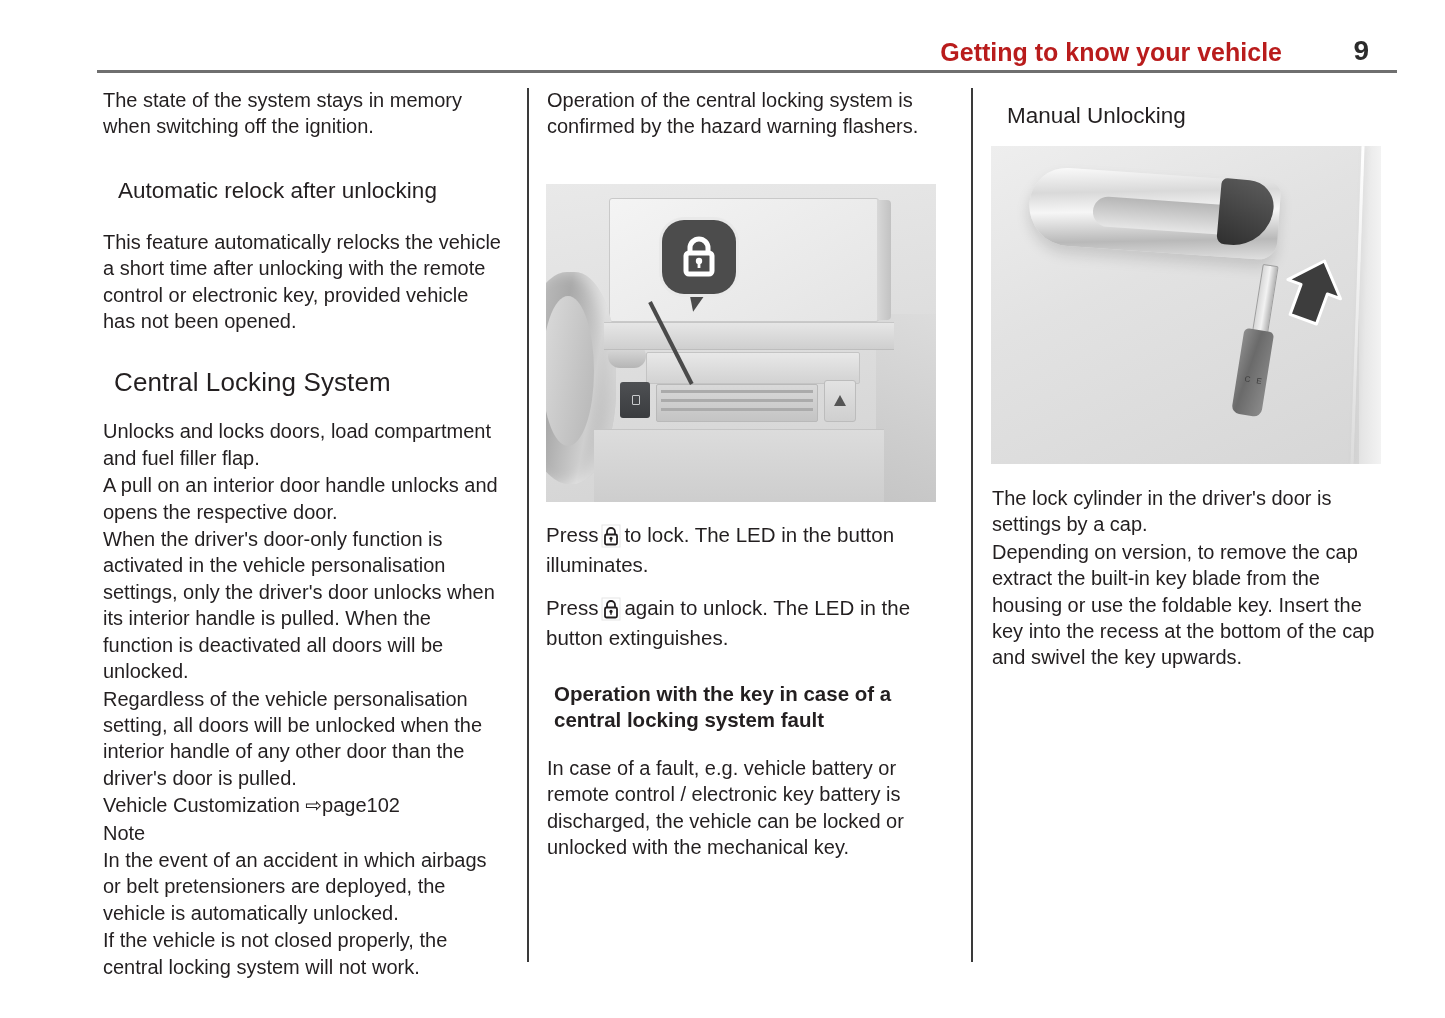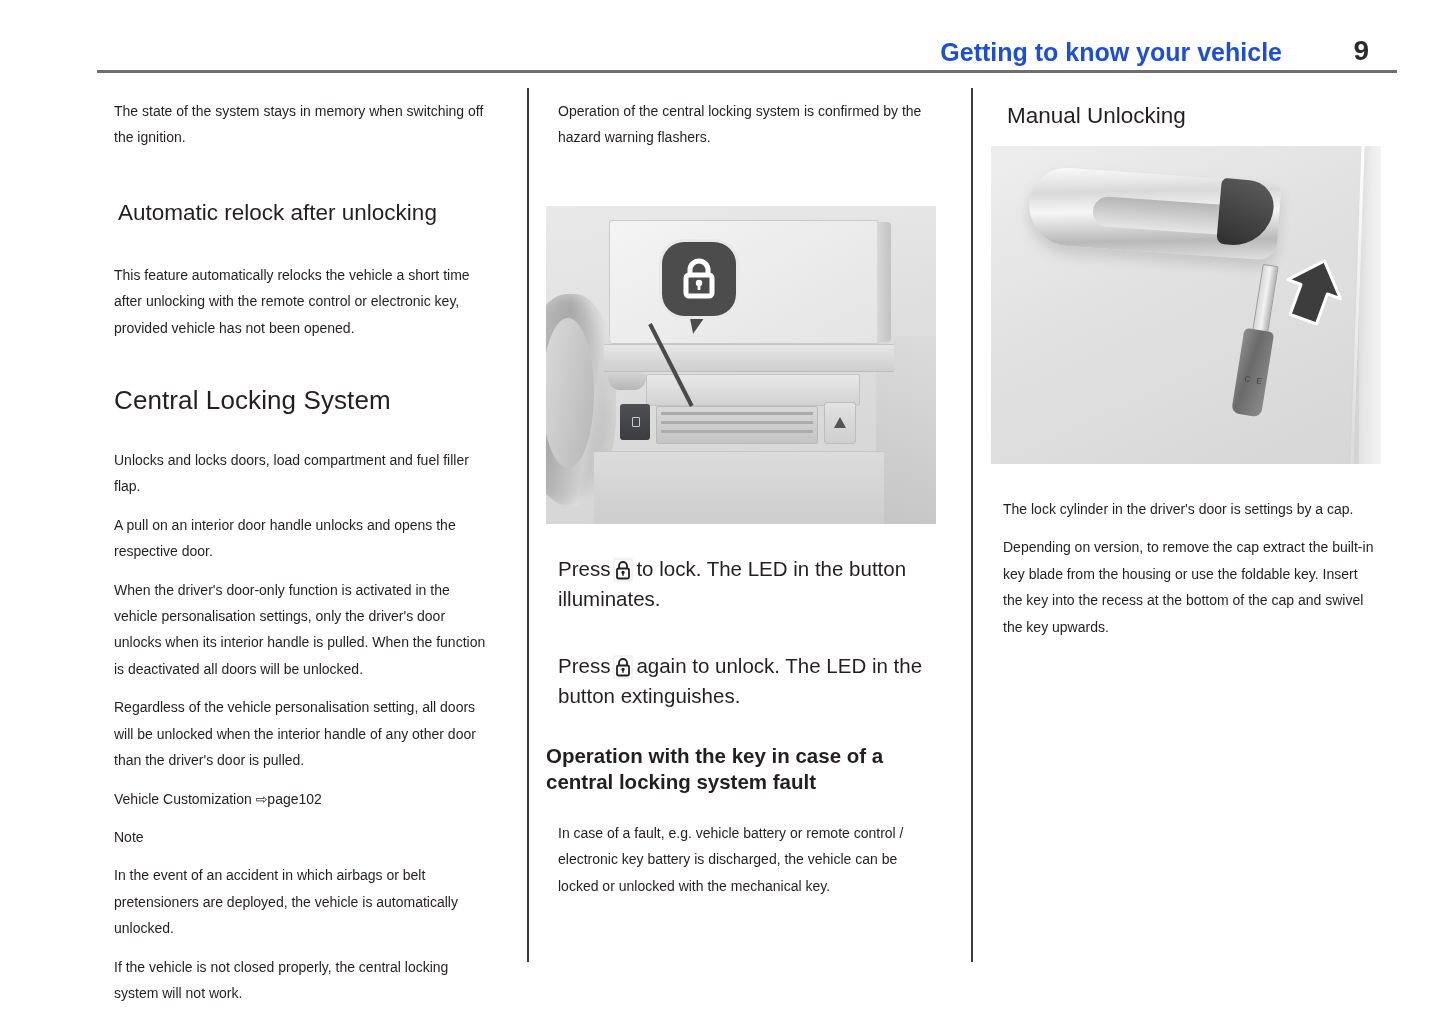--- a/index.html
+++ b/index.html
@@ -13,21 +13,21 @@
     -webkit-font-smoothing:antialiased;
   }
   .page{position:absolute;inset:0;}
 
   
   .header{
     position:absolute;left:97px;top:38px;width:1300px;height:34px;
   }
   .header-title{
     position:absolute;right:115px;top:0;
-    font-size:25px;font-weight:bold;color:#1d4ed8;
+    font-size:25px;font-weight:bold;color:#b91c1c;
     letter-spacing:0px;white-space:nowrap;
   }
   .header-pageno{
     position:absolute;right:28px;top:-3px;
     font-size:28px;font-weight:bold;color:#2b2b2b;
   }
   .header-rule{
     position:absolute;left:97px;top:70px;width:1300px;height:3px;
     background:#6f6f6f;
   }
@@ -37,22 +37,22 @@
   .col-sep.s1{left:527px;}
   .col-sep.s2{left:971px;}
 
   
   .col{position:absolute;top:86px;width:400px;}
   .col1{left:102px;}
   .col2{left:546px;}
   .col3{left:991px;}
 
   p.body{
-    margin:12px;
-    font-size:14px;
+    margin:1px;
+    font-size:20px;
     line-height:26.4px;
     color:#231f20;
   }
   p.body + p.body{margin-top:0;}
   .gap-sm{height:13px;}
   .gap-xs{height:7px;}
   .gap-md{height:20px;}
 
   h2.h-big{
     margin:12px;
@@ -63,42 +63,42 @@
     letter-spacing:0.1px;
   }
   h3.h-med{
     margin:16px;
     font-size:22.5px;
     font-weight:normal;
     line-height:28px;
     color:#231f20;
   }
   h4.h-sm{
-    margin:0;
+    margin:8px;
     font-size:20.5px;
     font-weight:bold;
     line-height:26px;
     color:#231f20;
   }
   .note-word{font-size:20.5px;line-height:26.4px;}
 
   .arrow-ref{font-size:20px;}
 
   
   .lock-inline{
     display:inline-block;
     width:20px;height:24px;
     vertical-align:-6px;
     margin:0 3px;
     position:relative;
   }
   .lock-inline svg{display:block;}
 
   .press-line{
-    font-size:20.5px;line-height:30px;color:#231f20;margin:12px;
+    font-size:20.5px;line-height:30px;color:#231f20;margin:0;
   }
 
   
   .fig{position:relative;overflow:hidden;background:#efefef;}
   .fig-dash{
     width:390px;height:318px;margin-top:16px;
     background:linear-gradient(170deg,#e9e9e9 0%,#dfdfdf 45%,#d2d2d2 100%);
   }
   .dash-screen{
     position:absolute;left:63px;top:14px;width:268px;height:122px;

